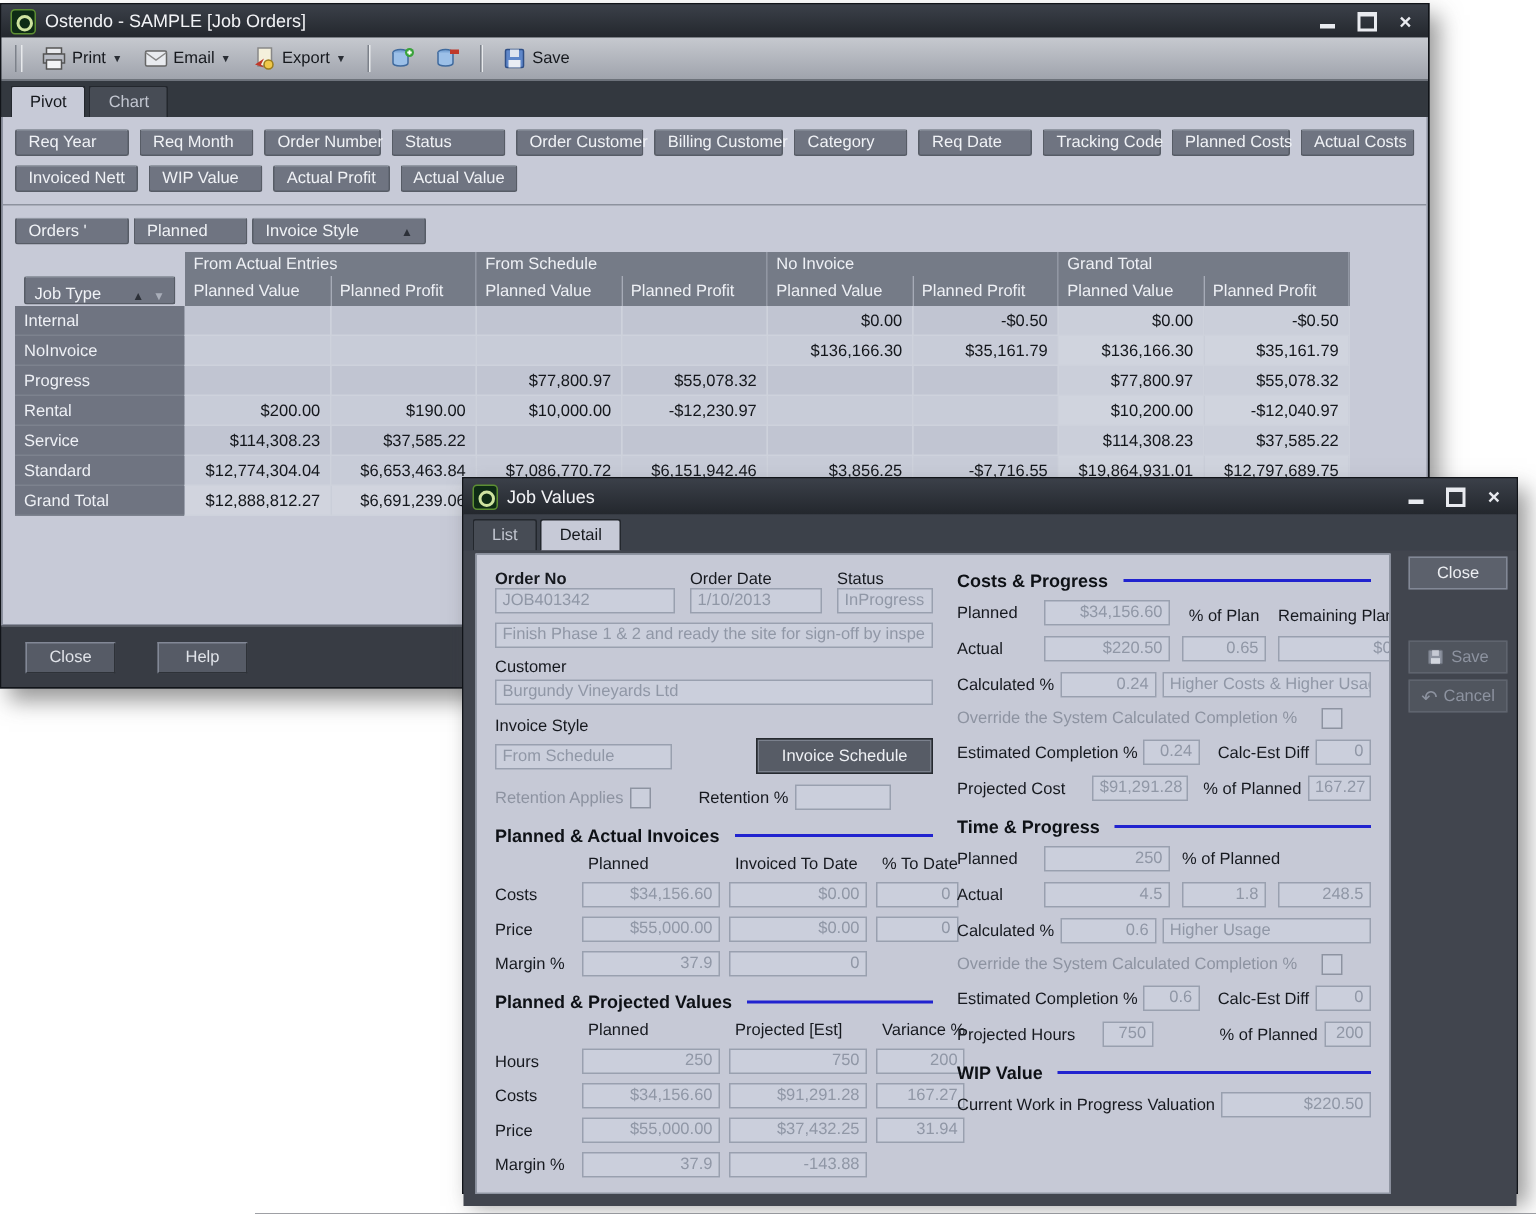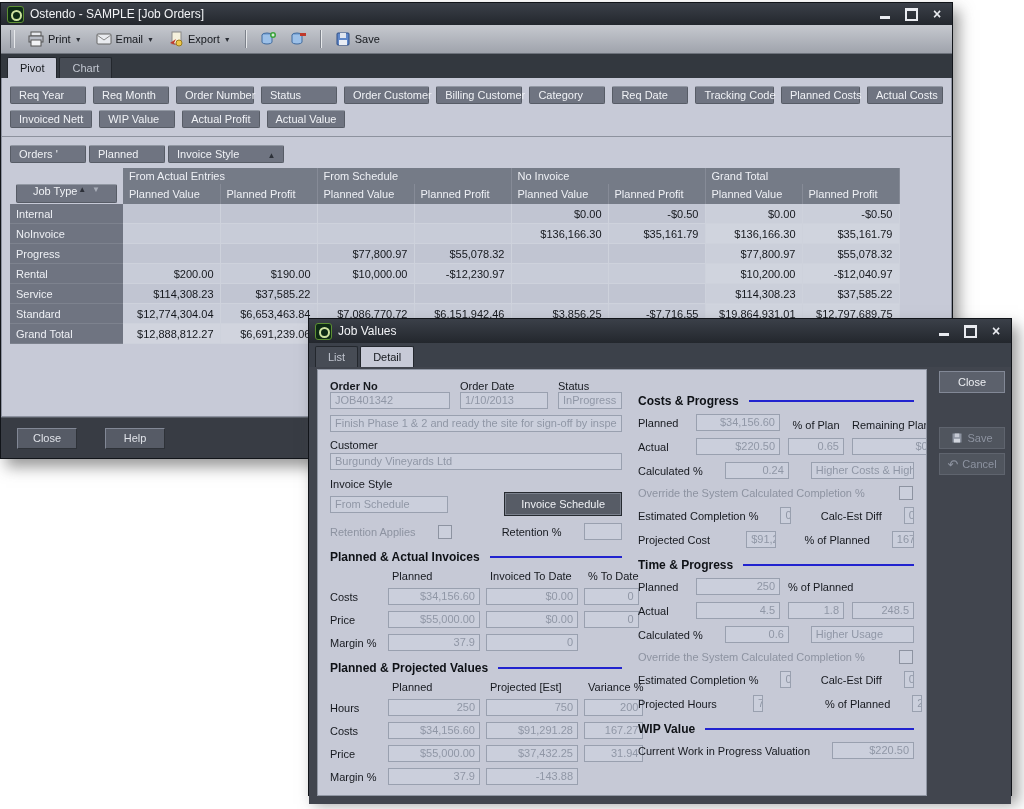--- a/index.html
+++ b/index.html
@@ -39,21 +39,21 @@
   .pfield{background:#6f7481;color:#f0f2f6;border:1px solid #575c66;border-top-color:#9298a3;
           border-radius:2px;padding:2px 8px;min-width:58px;white-space:nowrap;}
   .hsep{height:1px;background:#8d929e;margin:8px -8px 8px -8px;}
   .rowarea{display:flex;gap:3px;margin-bottom:5px;}
   .pfield .sort{font-size:8px;color:#2c3038;margin-left:28px;}
   
   table.pivot{border-collapse:collapse;table-layout:fixed;}
   table.pivot th, table.pivot td{font-weight:normal;font-size:11px;padding:1px 6px;white-space:nowrap;overflow:hidden;}
   th.corner{background:transparent;padding:0;vertical-align:bottom;}
   .jobtype-btn{background:#6f7481;color:#f0f2f6;border:1px solid #575c66;border-top-color:#9298a3;
-               height:17px;display:flex;align-items:flex-start;padding:0 16px;border-radius:2px;}
+               height:17px;display:flex;align-items:flex-end;padding:0 6px;border-radius:2px;}
   .jobtype-btn .sa{font-size:8px;color:#2c3038;margin-left:auto;}
   .jobtype-btn .fi{font-size:8px;color:#a9aeb9;margin-left:6px;}
   th.gh{background:#757b87;color:#eef0f5;text-align:left;height:14px;border-right:1px solid #868b97;}
   th.fh{background:#757b87;color:#eef0f5;text-align:left;height:18px;border-right:1px solid #868b97;}
   td.rowhdr{background:#6f7481;color:#eef0f5;border-bottom:1px solid #7d828e;width:100px;}
   td.cell{background:#c1c5d2;text-align:right;color:#14171c;border-right:1px solid #ced2dc;
           border-bottom:1px solid #ced2dc;height:17px;}
   tr.odd td.cell{background:#c8ccd8;}
   td.cell.gt{background:#cbcfda;}
   tr.odd td.cell.gt{background:#d0d4de;}
@@ -62,31 +62,31 @@
   td.cell.sel{background:#f4f6fb;outline:1px dotted #3a3e46;outline-offset:-2px;}
   
   .footer{height:40px;background:#383c44;border-top:1px solid #5a5f68;display:flex;align-items:center;
           padding:0 16px;gap:28px;flex:0 0 auto;}
   .btn3d{min-width:58px;height:19px;background:#565b66;color:#e0e3e9;border:1px solid;
          border-color:#828896 #2e3238 #2e3238 #828896;display:flex;align-items:center;justify-content:center;}
   
   .jv-body{flex:1;display:flex;padding:2px 6px 8px 8px;gap:8px;background:#41454e;}
   .form-panel{flex:1;background:#c6c9d6;border:1px solid #9096a3;padding:10px 12px;display:flex;gap:16px;overflow:hidden;}
   .col-l{width:292px;flex:0 0 auto;}
-  .col-r{flex:1;min-width:0;margin-top:14px;}
+  .col-r{flex:1;min-width:0;}
   .lb{font-size:11px;color:#16191f;white-space:nowrap;}
   .lb.b{font-weight:bold;}
   .lb.gray{color:#8d93a1;}
   .fld{box-sizing:border-box;height:17px;line-height:15px;background:#cbcfdc;border:1px solid #99a0af;
        color:#9097a6;padding:0 4px;overflow:hidden;white-space:nowrap;font-size:11px;}
   .fld.num{text-align:right;}
   .cb{width:12px;height:12px;background:#cbcfdc;border:1px solid #8d93a1;display:inline-block;flex:0 0 auto;}
   .sech{display:flex;align-items:center;font-weight:bold;font-size:12px;color:#0e1116;margin:10px 0 6px;}
   .sech .rule{flex:1;height:2px;background:#2123cf;margin-left:10px;}
-  .frow{display:flex;align-items:center;gap:22px;margin-bottom:7px;}
+  .frow{display:flex;align-items:center;gap:4px;margin-bottom:7px;}
   .hdr3{display:grid;grid-template-columns:120px 88px 1fr;gap:0 10px;margin-bottom:6px;}
   .vgrid{display:grid;grid-template-columns:52px 92px 92px 1fr;gap:6px 6px;align-items:center;}
   .vg-h{font-size:11px;color:#16191f;padding-left:4px;white-space:nowrap;}
   .cp-grid{display:grid;grid-template-columns:50px 84px 56px 1fr;gap:7px 8px;align-items:center;}
   .inv-btn{background:#575c66;color:#eef0f4;border:1px solid #262a30;box-shadow:inset 0 0 0 1px #7b818d;
            height:22px;padding:0 16px;font-size:11px;display:flex;align-items:center;justify-content:center;}
   .btn-col{width:70px;flex:0 0 auto;display:flex;flex-direction:column;align-items:flex-end;padding-top:2px;}
   .side-btn{width:64px;height:20px;background:#5c616c;border:1px solid #828896;color:#eceef2;
             display:flex;align-items:center;justify-content:center;gap:4px;margin-bottom:4px;}
   .side-btn.disabled{background:#50555e;border-color:#5f646e;color:#8d93a0;}

